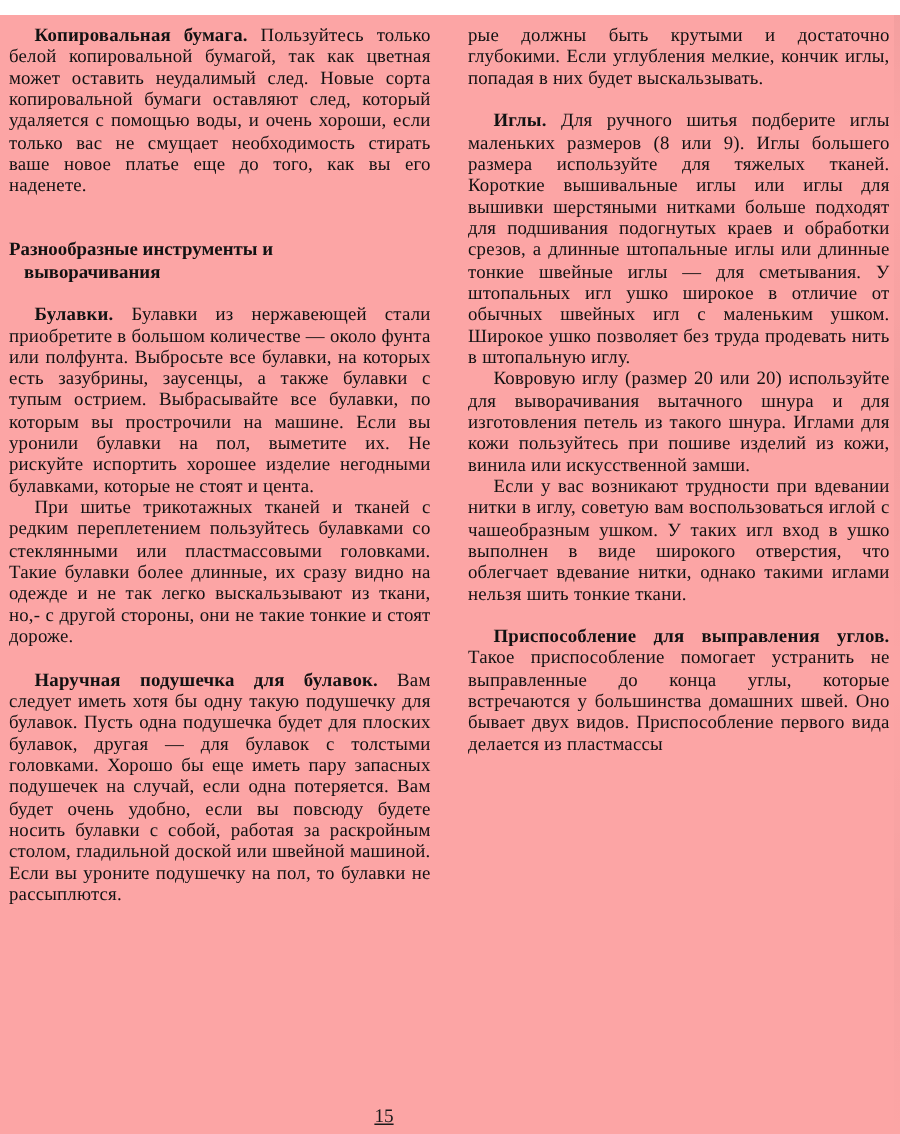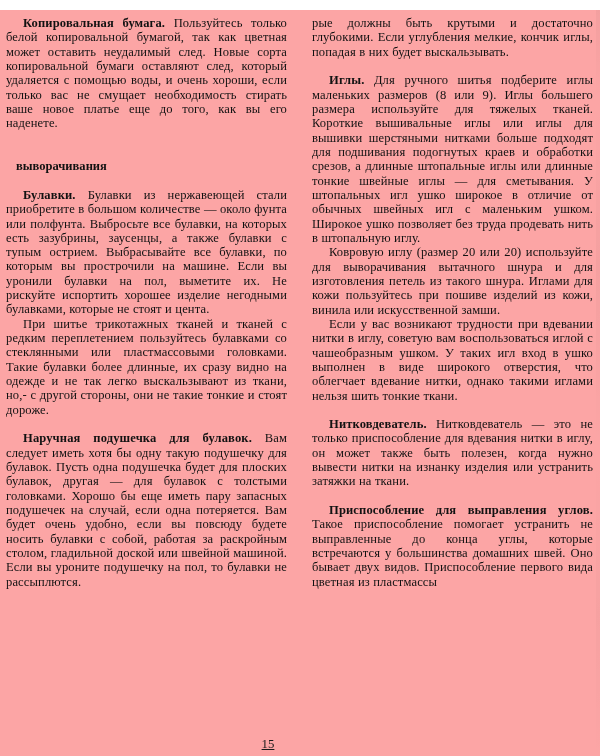--- a/index.html
+++ b/index.html
@@ -62,21 +62,21 @@
     text-align: left;
     text-indent: 0;
   }
   h2.section-heading .l2 {
     display: block;
     padding-left: 10px;
   }
 
   .folio {
     position: absolute;
-    left: 16px;
+    left: 4px;
     top: 726px;
     width: 504px;
     text-align: center;
     font-size: 12.8px;
     line-height: 16px;
     color: #1a1a1a;
     text-decoration: underline;
   }
 
   
@@ -103,20 +103,21 @@
 
   <div class="scan-edge"></div>
 
   <div class="columns">
 
     <div class="col col-left">
 
       <p class="para"><span class="runin">Копировальная бумага.</span><span> Пользуйтесь только белой копировальной бумагой, так как цветная может оставить неудалимый след. Новые сорта копировальной бумаги оставляют след, который удаляется с помощью воды, и очень хороши, если только вас не смущает необходимость стирать ваше новое платье еще до того, как вы его наденете.</span></p>
 
       <h2 class="section-heading" style="margin-top:28.6px;">
+        <span class="l1">Разнообразные инструменты и</span>
         <span class="l2">выворачивания</span>
       </h2>
 
       <p class="para gap-before"><span class="runin">Булавки.</span><span> Булавки из нержавеющей стали приобретите в большом количестве — около фунта или полфунта. Выбросьте все булавки, на которых есть зазубрины, заусенцы, а также булавки с тупым острием. Выбрасывайте все булавки, по которым вы прострочили на машине. Если вы уронили булавки на пол, выметите их. Не рискуйте испортить хорошее изделие негодными булавками, которые не стоят и цента.</span></p>
 
       <p class="para"><span>При шитье трикотажных тканей и тканей с редким переплетением пользуйтесь булавками со стеклянными или пластмассовыми головками. Такие булавки более длинные, их сразу видно на одежде и не так легко выскальзывают из ткани, но,- с другой стороны, они не такие тонкие и стоят дороже.</span></p>
 
       <p class="para gap-before"><span class="runin">Наручная подушечка для булавок.</span><span> Вам следует иметь хотя бы одну такую подушечку для булавок. Пусть одна подушечка будет для плоских булавок, другая — для булавок с толстыми головками. Хорошо бы еще иметь пару запасных подушечек на случай, если одна потеряется. Вам будет очень удобно, если вы повсюду будете носить булавки с собой, работая за раскройным столом, гладильной доской или швейной машиной. Если вы уроните подушечку на пол, то булавки не рассыплются.</span></p>
 
 
@@ -126,23 +127,22 @@
 
       <p class="para cont"><span>рые должны быть крутыми и достаточно глубокими. Если углубления мелкие, кончик иглы, попадая в них будет выскальзывать.</span></p>
 
 
       <p class="para gap-before"><span class="runin">Иглы.</span><span> Для ручного шитья подберите иглы маленьких размеров (8 или 9). Иглы большего размера используйте для тяжелых тканей. Короткие вышивальные иглы или иглы для вышивки шерстяными нитками больше подходят для подшивания подогнутых краев и обработки срезов, а длинные штопальные иглы или длинные тонкие швейные иглы — для сметывания. У штопальных игл ушко широкое в отличие от обычных швейных игл с маленьким ушком. Широкое ушко позволяет без труда продевать нить в штопальную иглу.</span></p>
 
       <p class="para"><span>Ковровую иглу (размер 20 или 20) используйте для выворачивания вытачного шнура и для изготовления петель из такого шнура. Иглами для кожи пользуйтесь при пошиве изделий из кожи, винила или искусственной замши.</span></p>
 
       <p class="para"><span>Если у вас возникают трудности при вдевании нитки в иглу, советую вам воспользоваться иглой с чашеобразным ушком. У таких игл вход в ушко выполнен в виде широкого отверстия, что облегчает вдевание нитки, однако такими иглами нельзя шить тонкие ткани.</span></p>
 
-      <p class="para gap-before"><span class="runin">Нитковдеватель.</span><span> Нитковдеватель — это не только приспособление для вдевания нитки в иглу, он может также быть полезен, когда нужно вывести нитки на изнанку изделия или устранить затяжки на ткани.</span></p>
 
-      <p class="para gap-before"><span class="runin">Приспособление для выправления углов.</span><span> Такое приспособление помогает устранить не выправленные до конца углы, которые встречаются у большинства домашних швей. Оно бывает двух видов. Приспособление первого вида цветная из пластмассы</span></p>
+      <p class="para gap-before"><span class="runin">Приспособление для выправления углов.</span><span> Такое приспособление помогает устранить не выправленные до конца углы, которые встречаются у большинства домашних швей. Оно бывает двух видов. Приспособление первого вида делается из пластмассы</span></p>
 
     </div>
 
   </div>
 
   <div class="folio">15</div>
 
 </div>
 
 </body></html>

